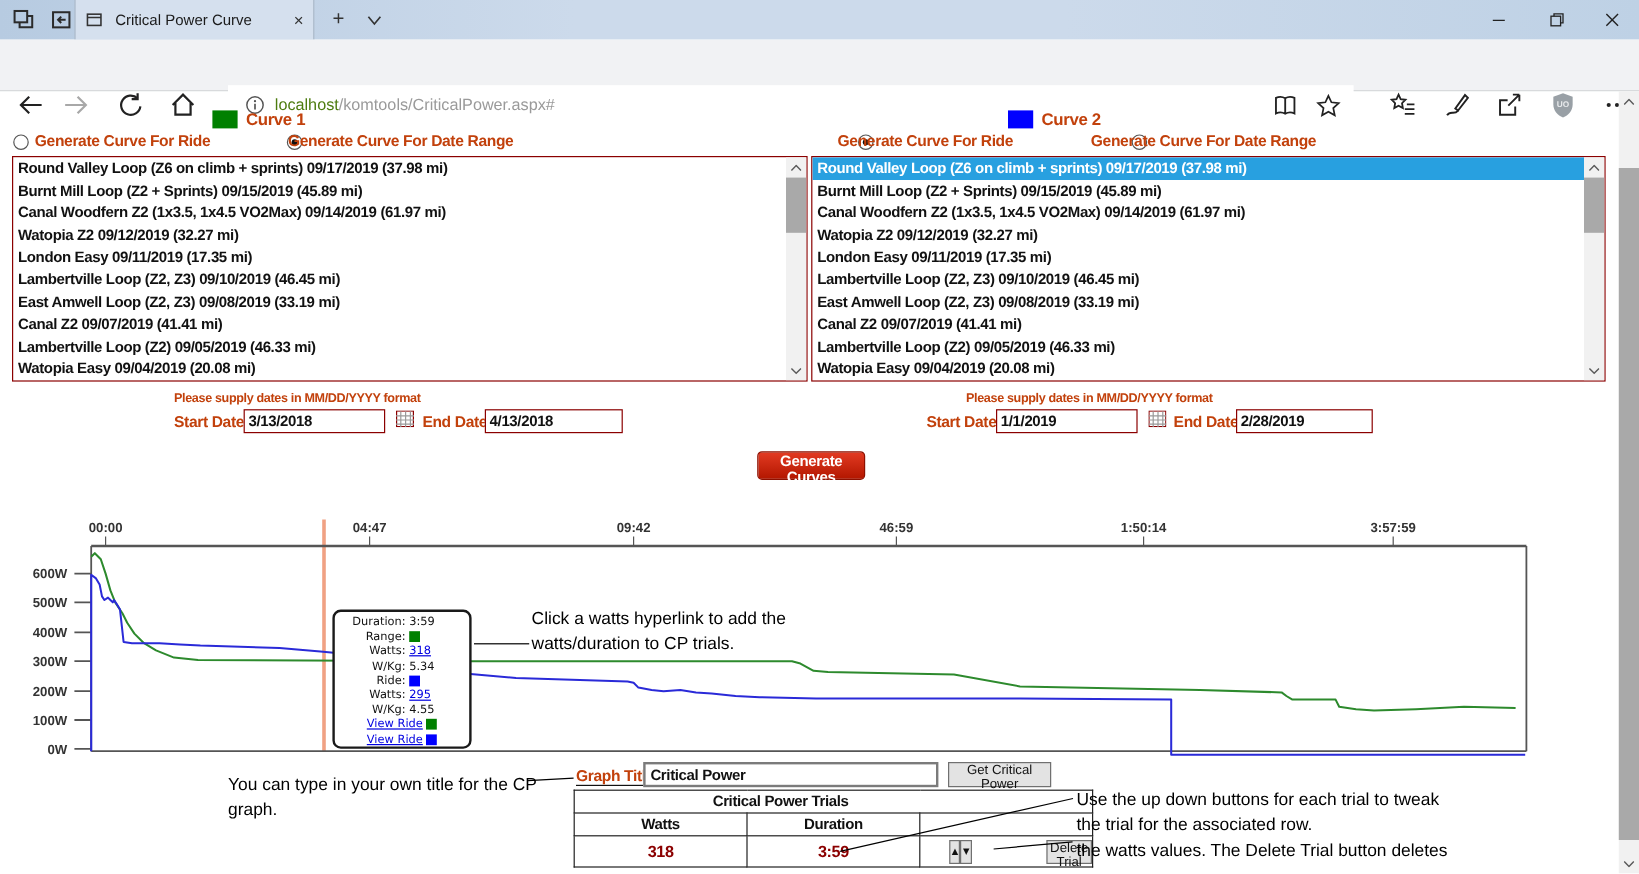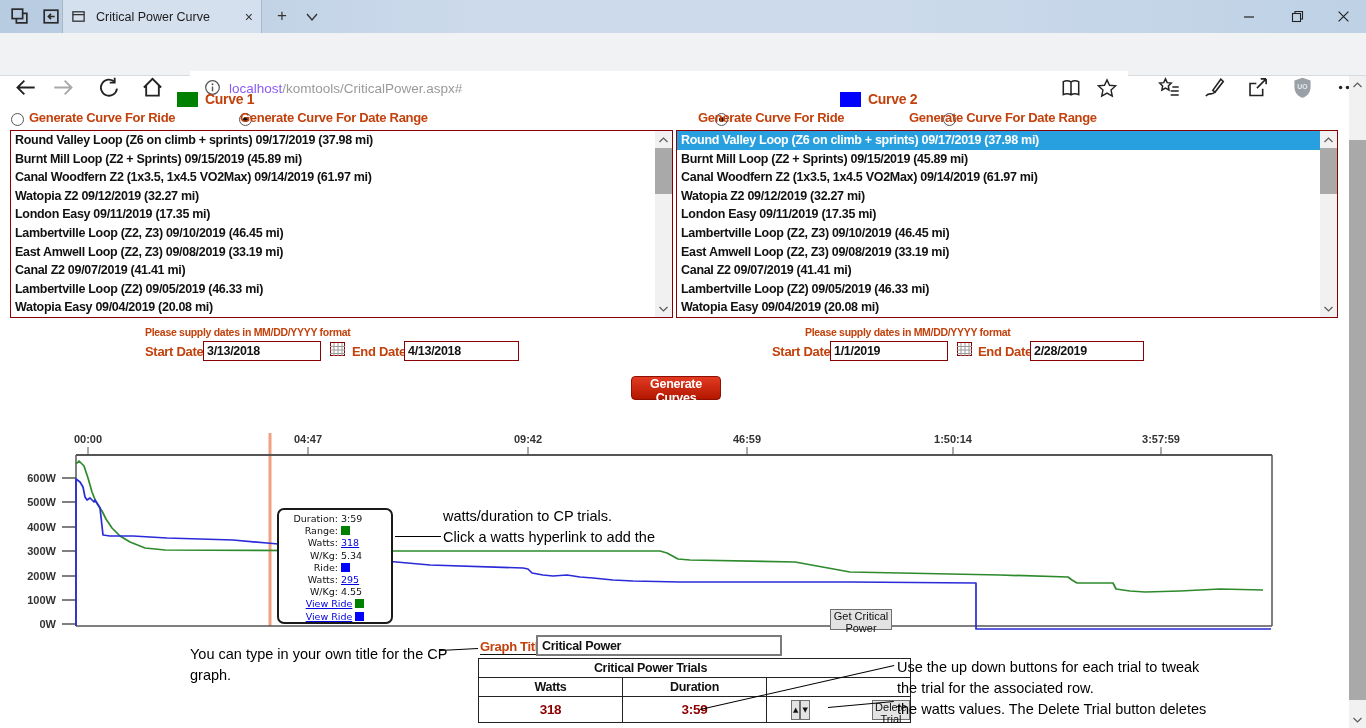--- a/index.html
+++ b/index.html
@@ -18,21 +18,21 @@
   #tab-title { font-size:12.5px; color:#1b1b1b; flex:1; white-space:nowrap; overflow:hidden; }
   .chrome-glyph { color:#333; }
   #newtab { left:270px; top:5px; width:24px; height:23px; font-size:17px; color:#333;
             text-align:center; line-height:22px; }
   #tabs-chev { left:302px; top:7px; width:20px; height:20px; color:#333; }
   .winbtn { top:0; width:46px; height:33px; display:flex; align-items:center; justify-content:center; color:#222; }
   #navbar { left:0; top:33px; width:1366px; height:43px; background:#f1f2f4; border-bottom:1px solid #d8dadc; }
   .navic { top:43px; width:23px; height:23px; color:#333; }
   #addr { left:190px; top:38px; width:938px; height:33px; background:#fff;
           display:flex; align-items:center; padding:0 10px 0 14px; gap:8px; }
-  #addr-host { font-size:13.5px; color:#8b5cf6; }
+  #addr-host { font-size:13.5px; color:#4d7c0f; }
   #addr-path { font-size:13.5px; color:#9a9a9a; }
   .addr-spacer { flex:1; }
 
   
   .cond { font-weight:700; letter-spacing:-0.3px; color:#c2410c; }
   .swatch { display:inline-block; }
   .radio { position:relative; display:inline-block; width:13px; height:13px;
            border:1px solid #555; border-radius:50%; background:#fff; }
   .radio.checked::after { content:""; position:absolute; left:3px; top:3px;
            width:5px; height:5px; border-radius:50%; background:#111; }
@@ -422,29 +422,29 @@
         <span class="tt-sw" style="background:#008000;"></span>
       </div>
     <div class="tt-row tt-center">
         <a class="link" href="#">View Ride</a>
         <span class="tt-sw" style="background:#0000ff;"></span>
       </div>
   </div>
 
   
   <div class="abs annot" style="left:443px;top:506px;">
+    <div>Click a watts hyperlink to add the</div>
     <div>watts/duration to CP trials.</div>
-    <div>Click a watts hyperlink to add the</div>
   </div>
   <div class="connector" style="left:395px;top:536px;width:46px;"></div>
 
   
   <div class="abs cond" style="left:480px;top:639px;font-size:13px;border-bottom:1px solid #111;">Graph Title:</div>
   <input id="gt-input" class="abs" style="left: 536px; top: 635px;" value="Critical Power">
-  <button class="abs winbutton" style="left:790px;top:609px;width:62px;height:21px;margin-left:40px;">Get Critical Power</button>
+  <button class="abs winbutton" style="left:790px;top:635px;width:86px;height:21px;">Get Critical Power</button>
 
   <table id="trials" class="abs" style="left:478px;top:658px;width:433px;">
     <tbody>
         <tr style="height:19px;">
       <td colspan="3" style="padding-right:88px;">Critical Power Trials</td>
     </tr>
     <tr style="height:19px;">
       <td style="width:68px;">Watts</td>
       <td style="width:100px;">Duration</td>
       <td style="width:231px;"></td>

